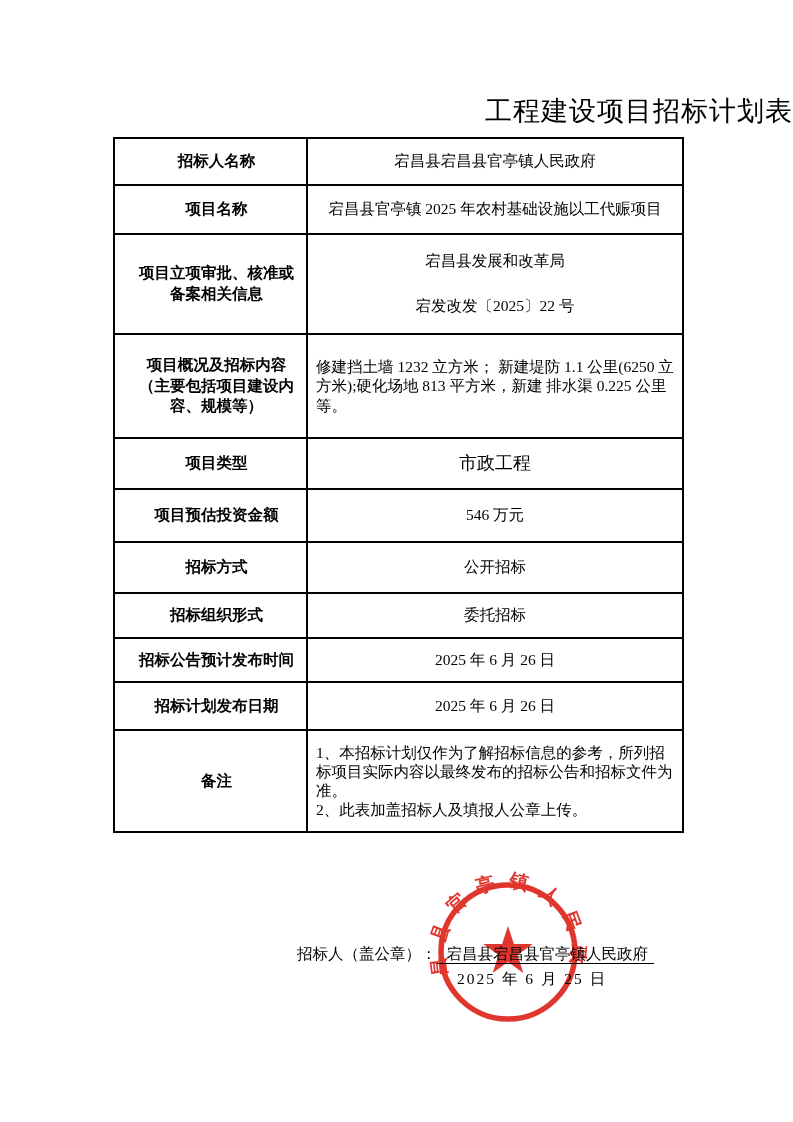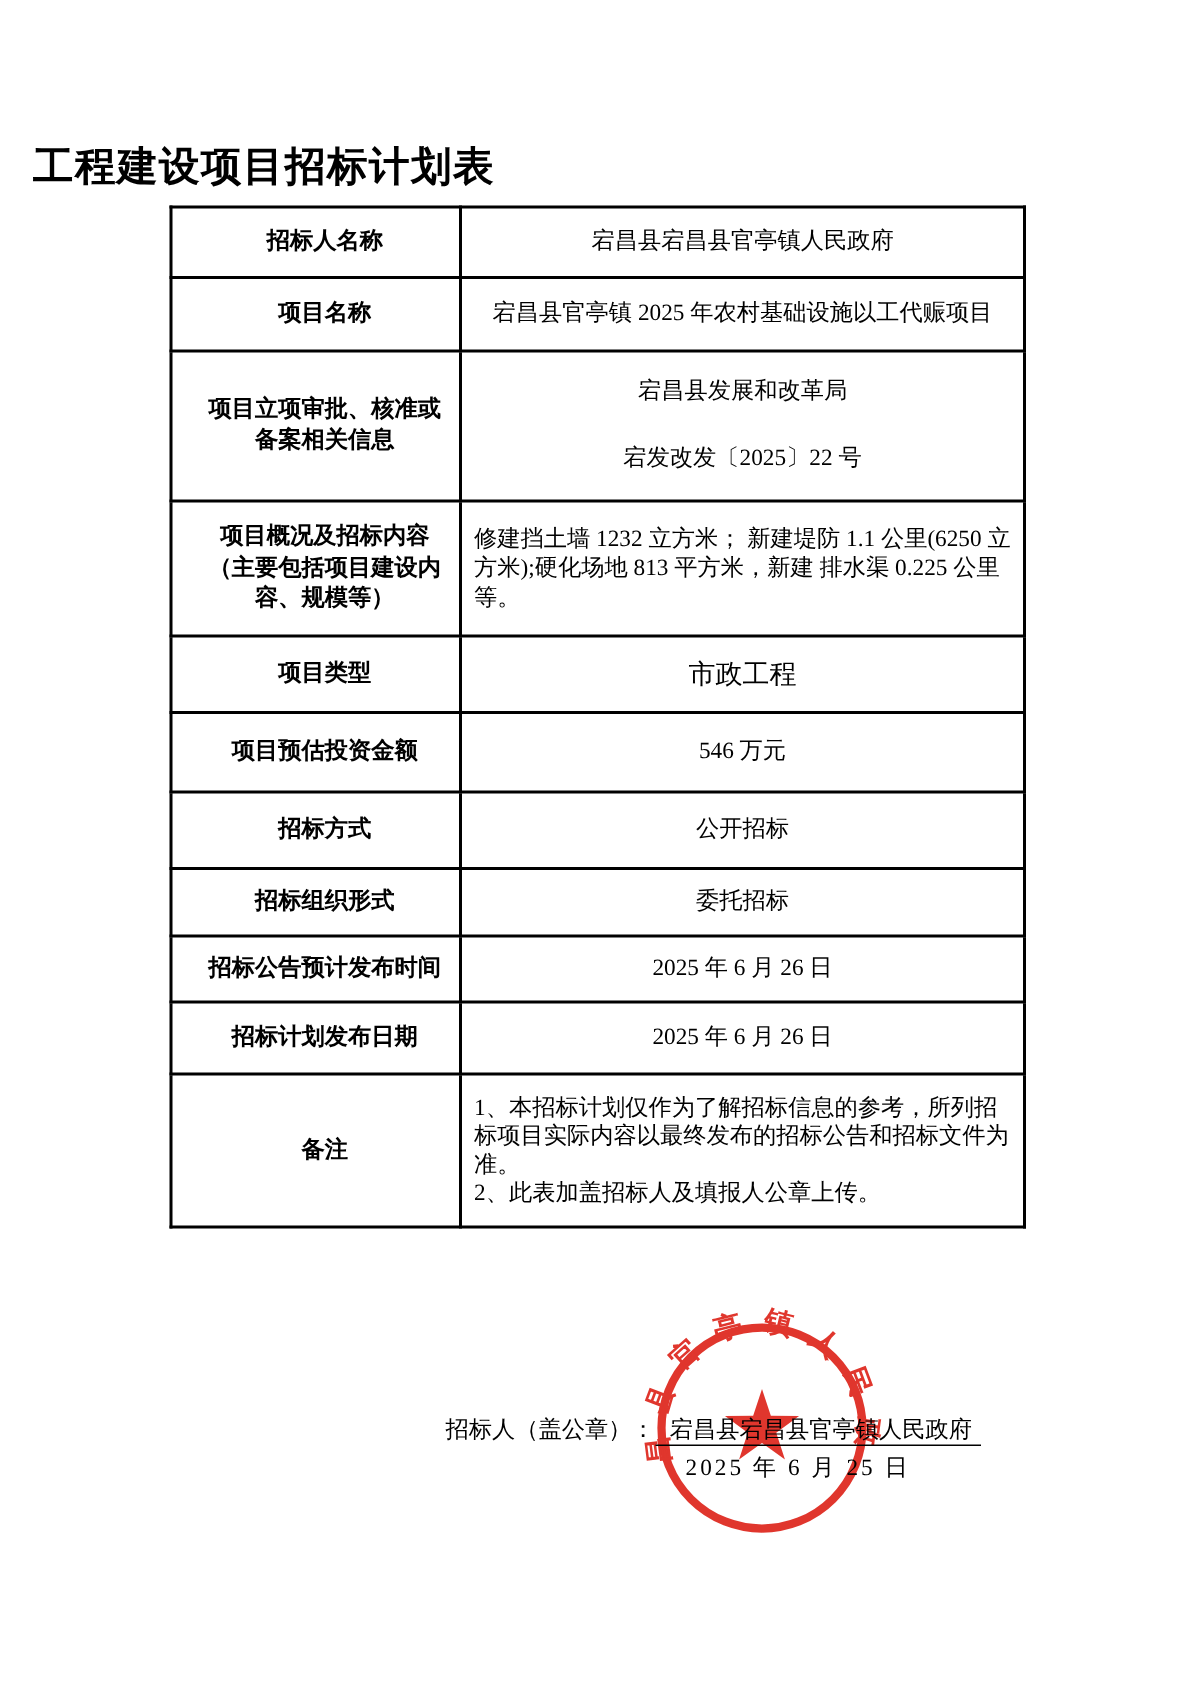--- a/index.html
+++ b/index.html
@@ -7,22 +7,22 @@
     position:relative;
     width:793px;height:1122px;
     background:#ffffff;
     font-family:"Liberation Serif","DejaVu Serif",serif;
     color:#000;
     overflow:hidden;
   }
   .doc-title{
     position:absolute;top:93px;left:0;width:100%;
     box-sizing:border-box;padding-left:22px;
-    text-align:left;
-    font-size:27px;font-weight:bold;letter-spacing:1px;
+    text-align:right;
+    font-size:27px;font-weight:normal;letter-spacing:1px;
     margin:0;
   }
   table.plan-table{
     position:absolute;left:113px;top:137px;
     width:569px;
     border-collapse:collapse;
     table-layout:fixed;
   }
   .plan-table td{
     border:2px solid #000;
@@ -93,21 +93,21 @@
       <tr style="height:49px">
         <td class="label-cell">项目名称</td>
         <td class="value-cell">宕昌县官亭镇 2025 年农村基础设施以工代赈项目</td>
       </tr>
       <tr style="height:100px">
         <td class="label-cell">项目立项审批、核准或备案相关信息</td>
         <td class="value-cell gap-lines">宕昌县发展和改革局
 
 宕发改发〔2025〕22 号</td>
       </tr>
-      <tr style="height:90px">
+      <tr style="height:104px">
         <td class="label-cell">项目概况及招标内容（主要包括项目建设内容、规模等）</td>
         <td class="value-cell left">修建挡土墙 1232 立方米；  新建堤防 1.1 公里(6250 立方米);硬化场地 813 平方米，新建 排水渠 0.225 公里等。</td>
       </tr>
       <tr style="height:51px">
         <td class="label-cell">项目类型</td>
         <td class="value-cell big">市政工程</td>
       </tr>
       <tr style="height:53px">
         <td class="label-cell">项目预估投资金额</td>
         <td class="value-cell">546 万元</td>

